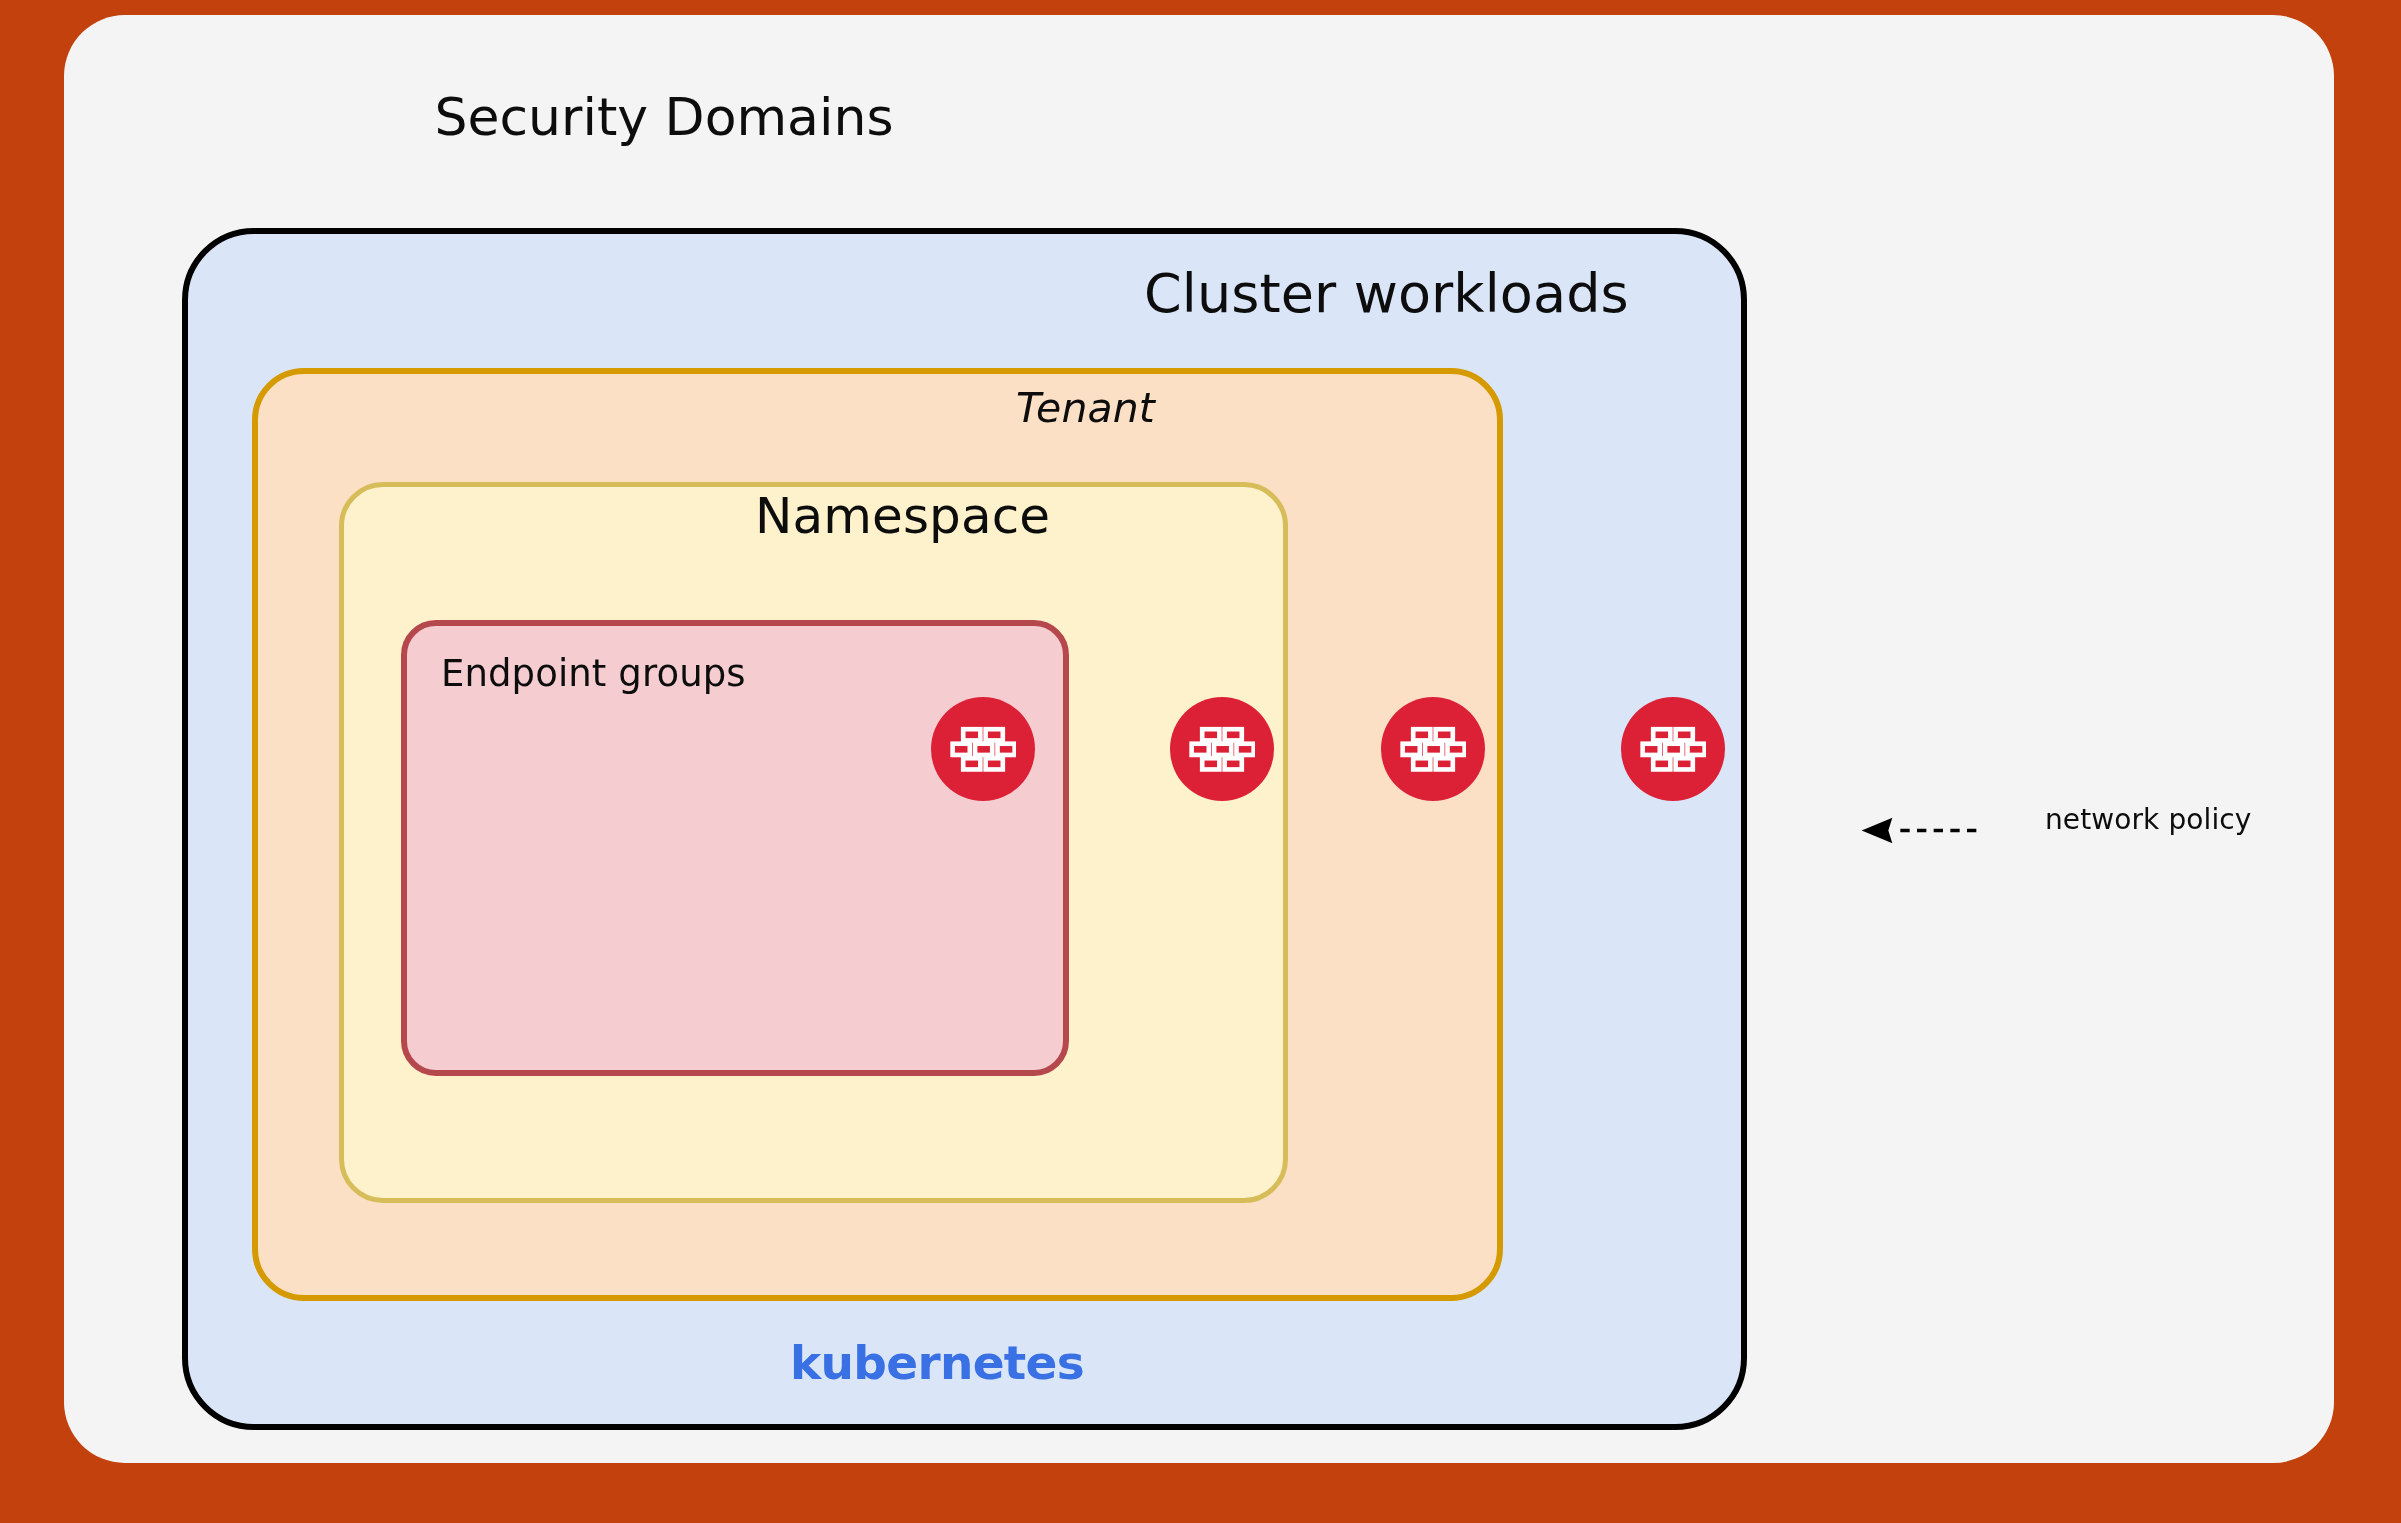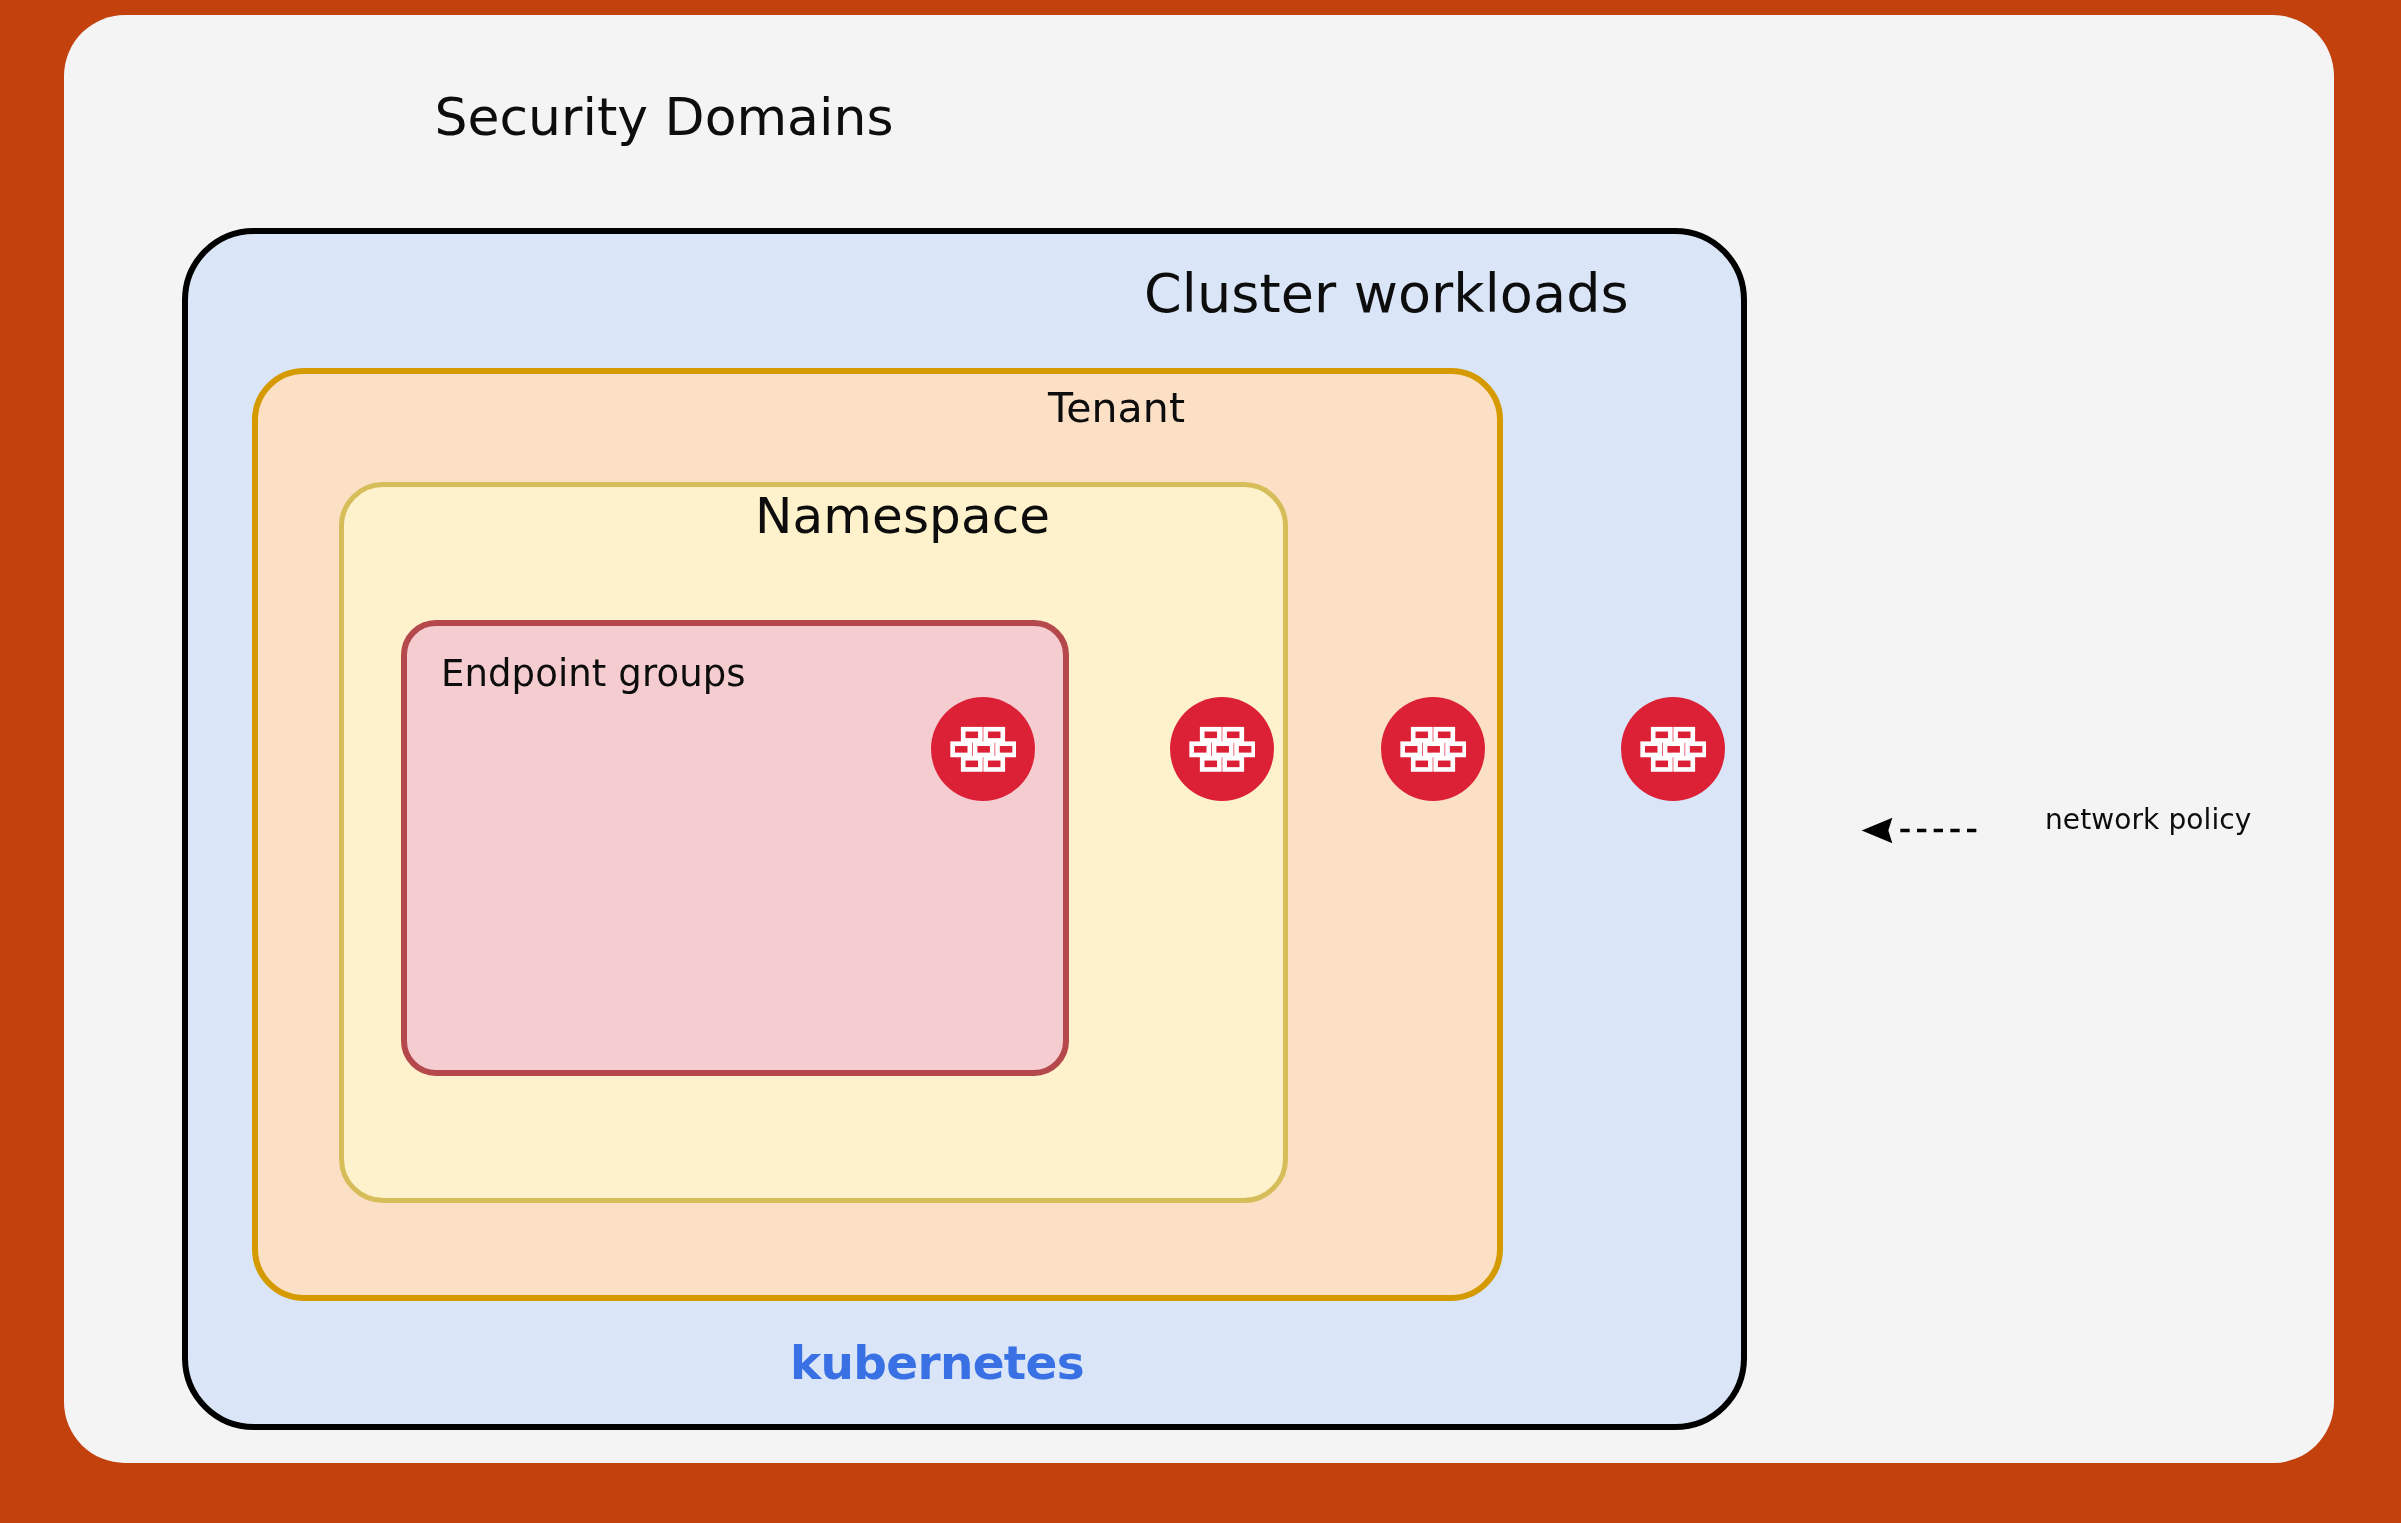--- a/index.html
+++ b/index.html
@@ -98,23 +98,24 @@
   }
 
   #label-cluster-workloads {
     left: 1042px;
     top: 247px;
     font-size: 54px;
     margin-left: 38px;
   }
 
   #label-tenant {
-    left: 984px;
+    left: 952px;
     top: 369px;
     font-size: 41px;
+    font-style: italic;
   }
 
   #label-namespace {
     left: 691px;
     top: 472px;
     font-size: 50px;
   }
 
   #label-endpoint-groups {
     left: 377px;

